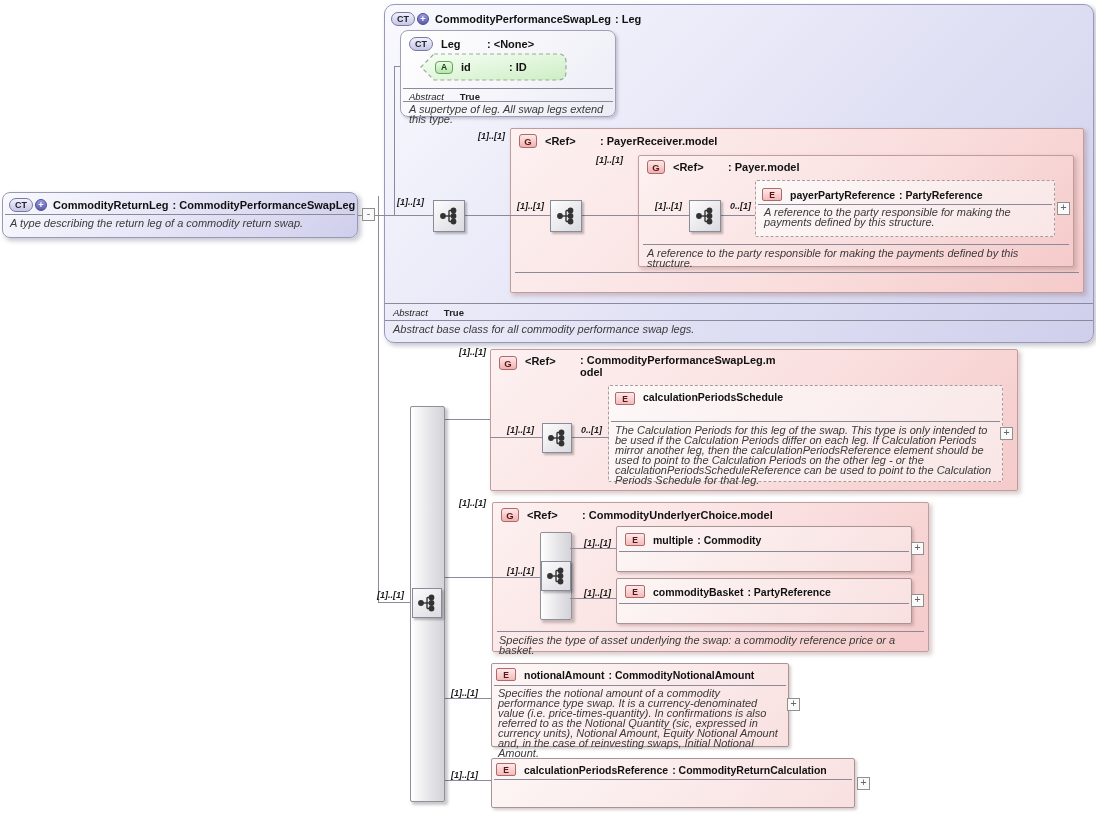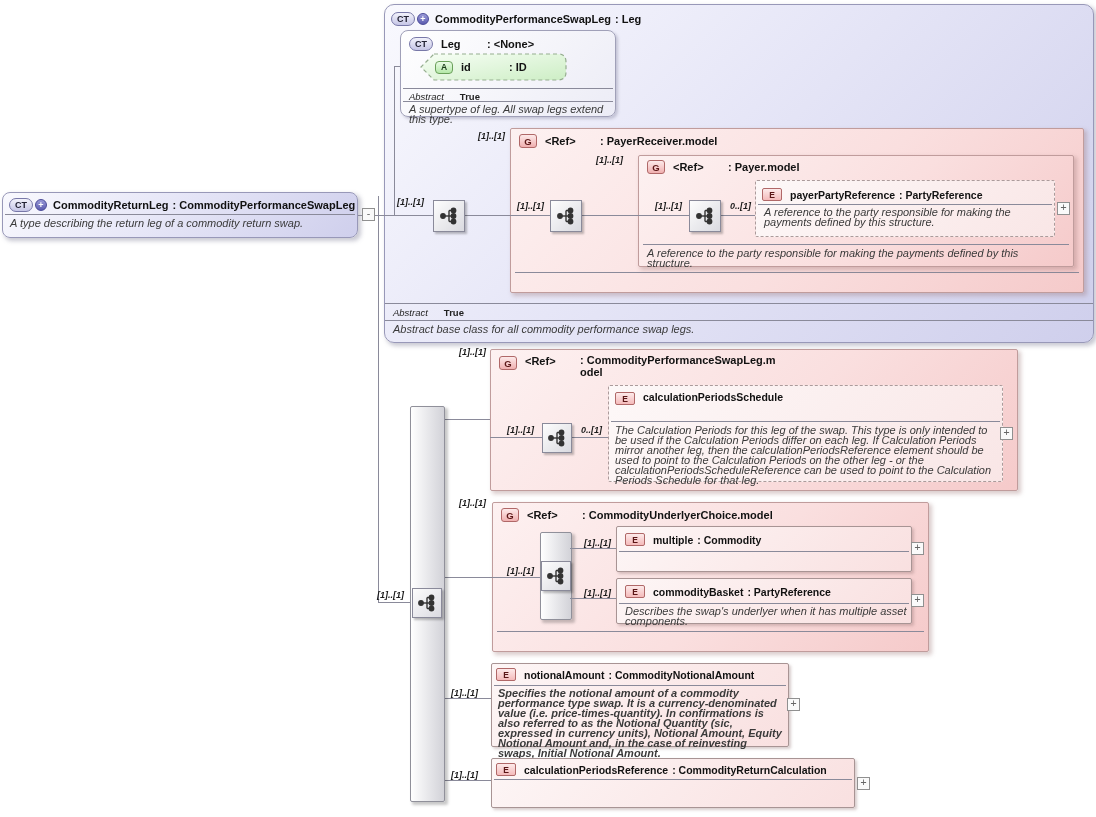--- a/index.html
+++ b/index.html
@@ -169,49 +169,49 @@
     <div class="desc" style="left:6px; top:39px; right:6px;">The Calculation Periods for this leg of the swap. This type is only intended to be used if the Calculation Periods differ on each leg. If Calculation Periods mirror another leg, then the calculationPeriodsReference element should be used to point to the Calculation Periods on the other leg - or the calculationPeriodsScheduleReference can be used to point to the Calculation Periods Schedule for that leg.</div>
   </div>
 
   <div class="box grp z3" style="left:492px; top:502px; width:437px; height:150px;">
     <div class="hdr" style="left:8px; top:5px;">
       <span class="badge b-g">G</span>
       <span class="nm g55">&lt;Ref&gt;</span>
       <span>: CommodityUnderlyerChoice.model</span>
     </div>
     <div class="sep" style="left:4px; right:4px; top:128px;"></div>
+    <div class="desc" style="left:6px; top:132px; right:10px;">Specifies the type of asset underlying the swap: a commodity reference price or a basket.</div>
   </div>
 
   <div class="box elem z7" style="left:616px; top:526px; width:296px; height:46px;">
     <div class="hdr sm" style="left:8px; top:6px;">
       <span class="badge b-e">E</span>
       <span class="nm">multiple</span>
       <span class="typ">: Commodity</span>
     </div>
     <div class="sep" style="left:2px; right:2px; top:24px;"></div>
   </div>
 
   <div class="box elem z7" style="left:616px; top:578px; width:296px; height:46px;">
     <div class="hdr sm" style="left:8px; top:6px;">
       <span class="badge b-e">E</span>
       <span class="nm">commodityBasket</span>
       <span class="typ">: PartyReference</span>
     </div>
     <div class="sep" style="left:2px; right:2px; top:24px;"></div>
-    <div class="desc" style="left:8px; top:27px; right:4px;">Describes the swap's underlyer when it has multiple asset components.</div>
   </div>
 
   <div class="box elem z3" style="left:491px; top:663px; width:298px; height:84px;">
     <div class="hdr sm" style="left:4px; top:4px;">
       <span class="badge b-e">E</span>
       <span class="nm">notionalAmount</span>
       <span class="typ">: CommodityNotionalAmount</span>
     </div>
     <div class="sep" style="left:2px; right:2px; top:21px;"></div>
-    <div class="desc" style="left:6px; top:24px; right:4px;font-weight:bold;">Specifies the notional amount of a commodity performance type swap. It is a currency-denominated value (i.e. price-times-quantity). In confirmations is also referred to as the Notional Quantity (sic, expressed in currency units), Notional Amount, Equity Notional Amount and, in the case of reinvesting swaps, Initial Notional Amount.</div>
+    <div class="desc" style="left:6px; top:24px; right:4px;">Specifies the notional amount of a commodity performance type swap. It is a currency-denominated value (i.e. price-times-quantity). In confirmations is also referred to as the Notional Quantity (sic, expressed in currency units), Notional Amount, Equity Notional Amount and, in the case of reinvesting swaps, Initial Notional Amount.</div>
   </div>
 
   <div class="box elem z3" style="left:491px; top:758px; width:364px; height:50px;">
     <div class="hdr sm" style="left:4px; top:4px;">
       <span class="badge b-e">E</span>
       <span class="nm">calculationPeriodsReference</span>
       <span class="typ">: CommodityReturnCalculation</span>
     </div>
     <div class="sep" style="left:2px; right:2px; top:20px;"></div>
   </div>

